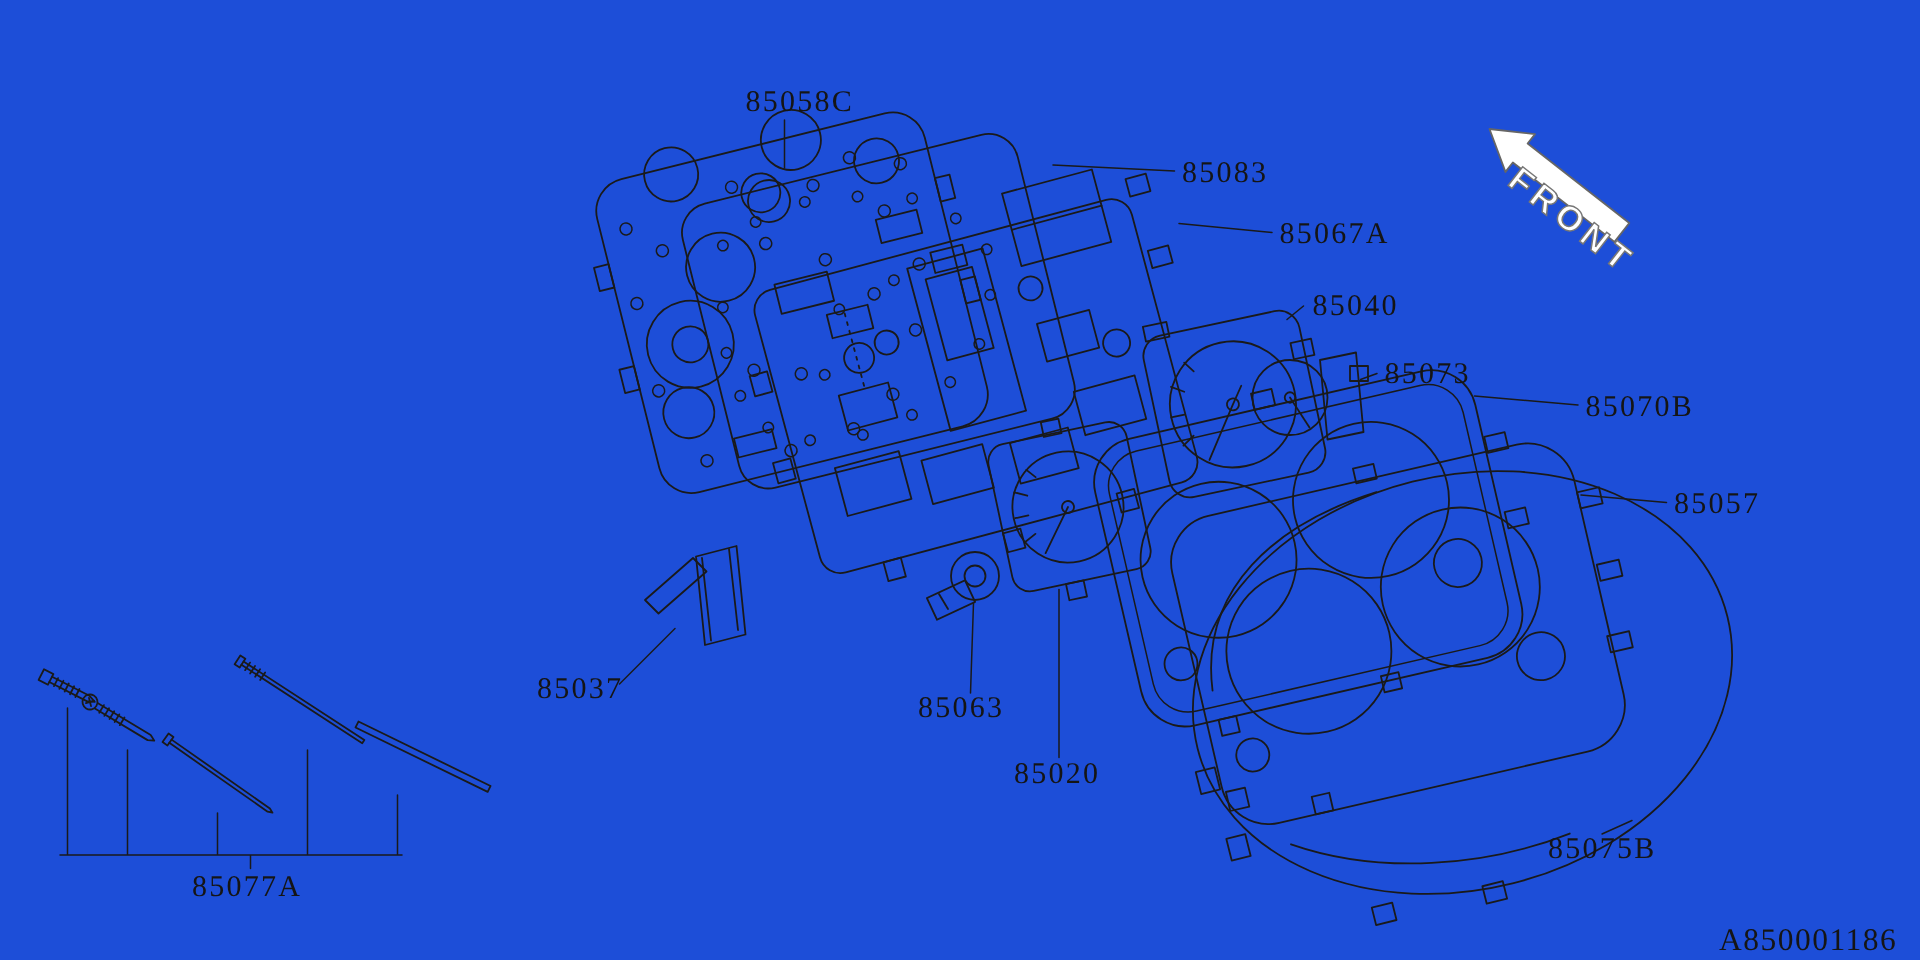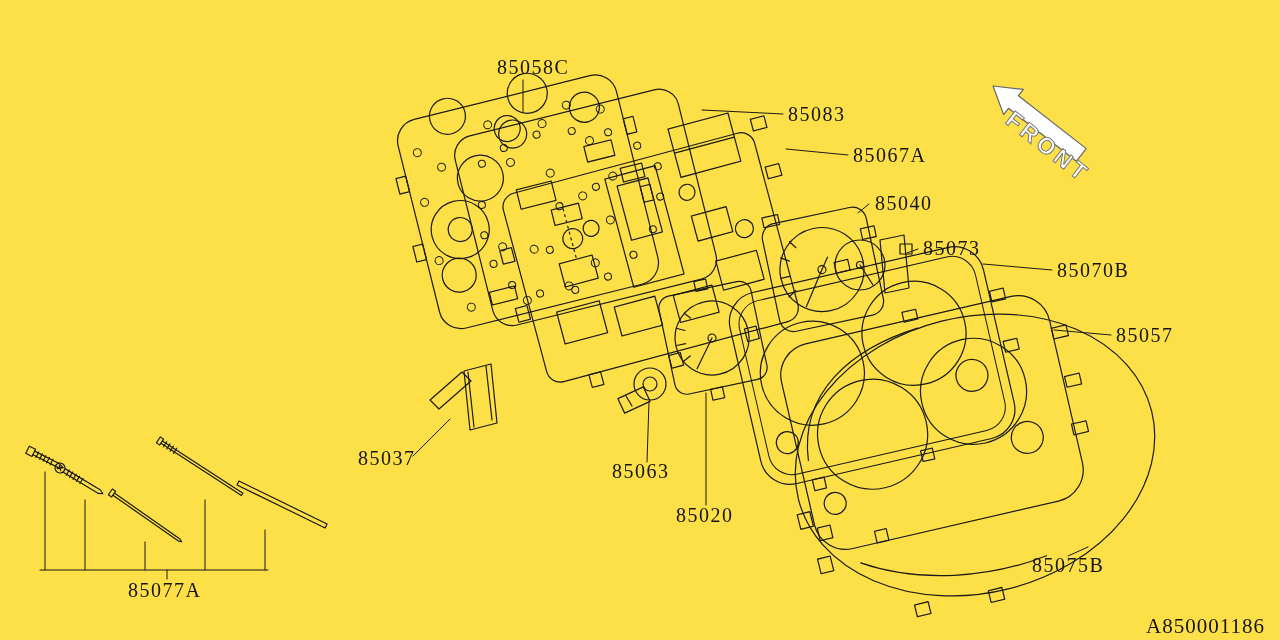--- a/index.html
+++ b/index.html
@@ -1,16 +1,16 @@
 <!DOCTYPE html>
 <html><head>
 <meta charset="utf-8">
 <style>
   html,body{margin:0;padding:0;background:#ffffff;}
-  .canvas{position:relative;width:1280px;height:640px;background:#fde047;overflow:hidden;}
+  .canvas{position:relative;width:1280px;height:640px;background:#1d4ed8;overflow:hidden;}
   svg{position:absolute;left:0;top:0;}
   .part-label{
     font-family:"Liberation Serif", serif;
     font-size:20px;
     letter-spacing:1.5px;
     fill:#151515;
     stroke:none;
   }
   .diagram-id{
     font-family:"Liberation Serif", serif;

